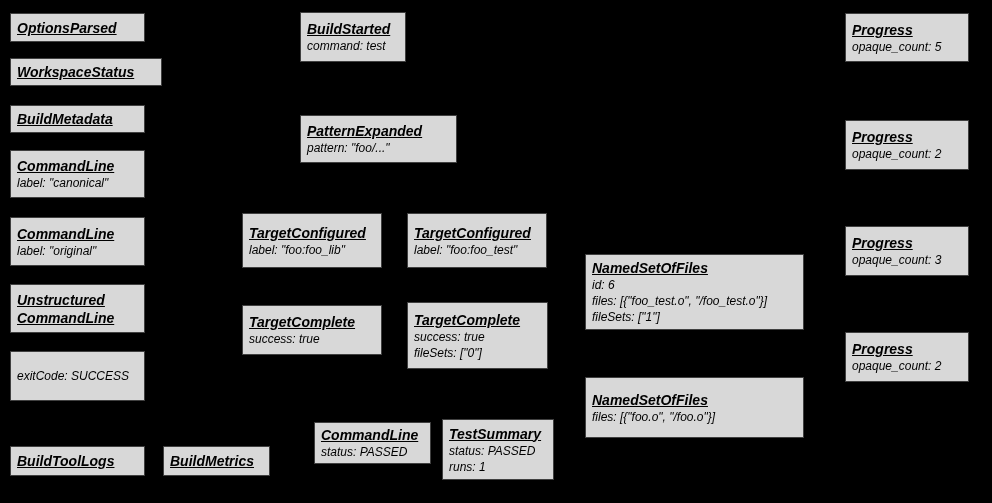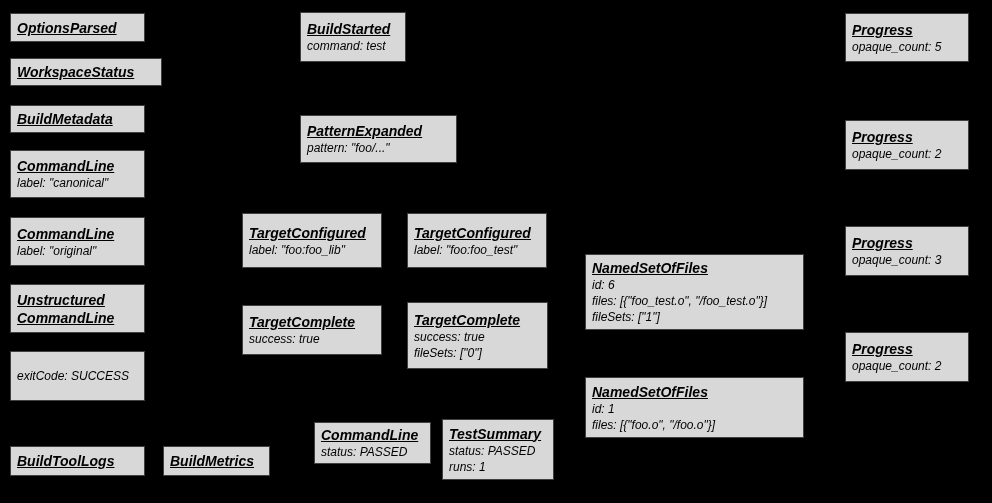--- a/index.html
+++ b/index.html
@@ -130,21 +130,20 @@
 
   <div class="node" style="left:585px;top:254px;width:219px;height:76px">
     <div class="node-title">NamedSetOfFiles</div>
     <div class="node-line">id: 6</div>
     <div class="node-line">files: [{"foo_test.o", "/foo_test.o"}]</div>
     <div class="node-line">fileSets: ["1"]</div>
   </div>
 
   <div class="node" style="left:585px;top:377px;width:219px;height:61px">
     <div class="node-title">NamedSetOfFiles</div>
-    <div class="node-line">id: 1</div>
     <div class="node-line">files: [{"foo.o", "/foo.o"}]</div>
   </div>
 
   <div class="node" style="left:845px;top:13px;width:124px;height:49px">
     <div class="node-title">Progress</div>
     <div class="node-line">opaque_count: 5</div>
   </div>
 
   <div class="node" style="left:845px;top:120px;width:124px;height:50px">
     <div class="node-title">Progress</div>

